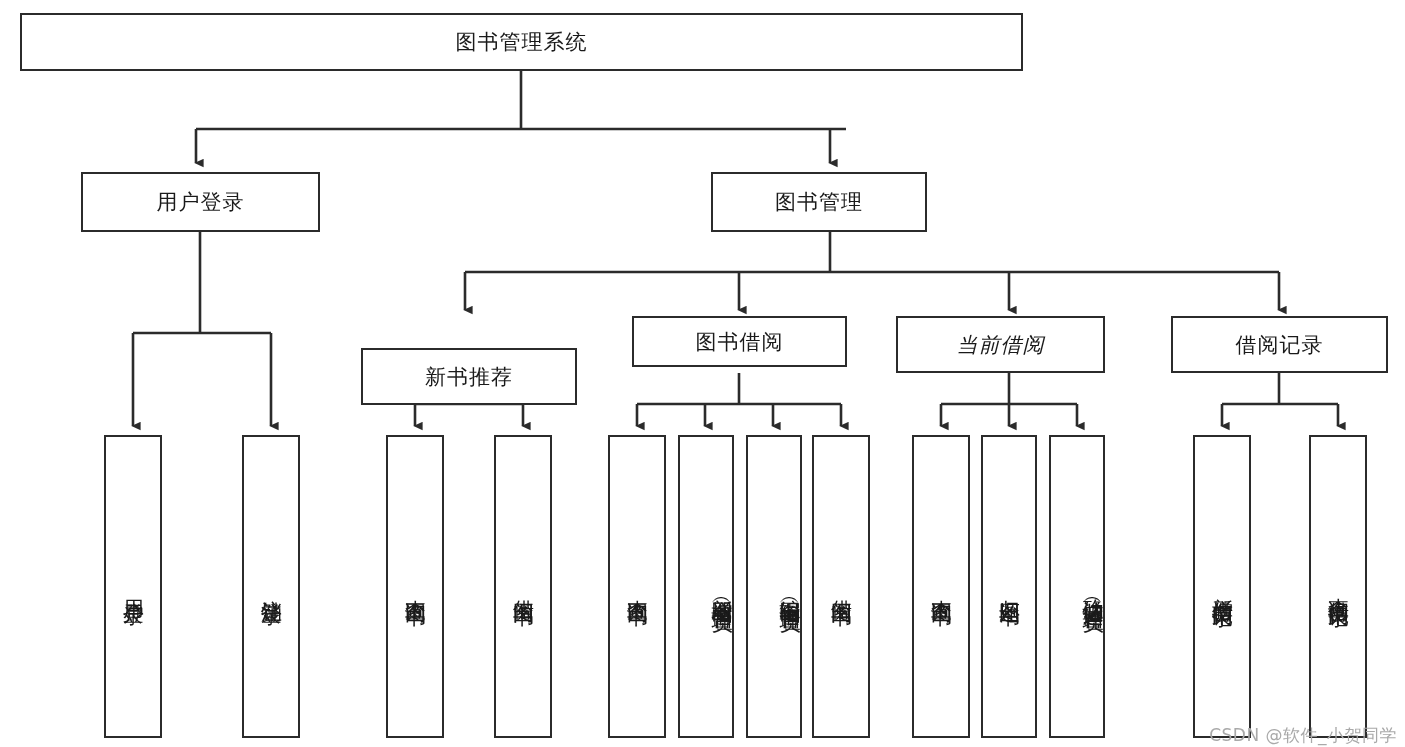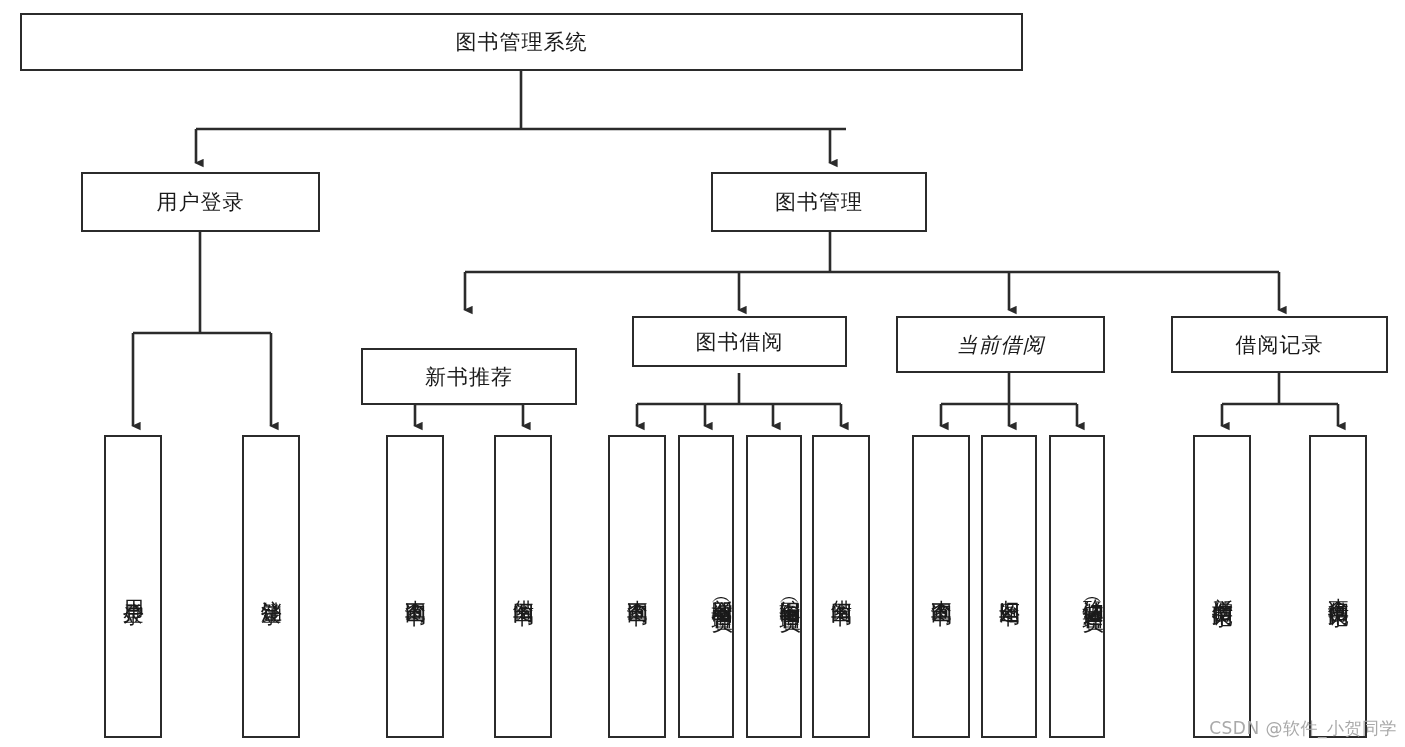--- a/index.html
+++ b/index.html
@@ -51,21 +51,21 @@
     align-items: flex-start;
     padding-top: 8px;
   }
   .node-label {
     display: block;
     pointer-events: none;
   }
   #watermark {
     position: absolute;
     right: 8px;
-    bottom: 7px;
+    bottom: 0;
     font-size: 17px;
     color: #a9a9a9;
     letter-spacing: 0.5px;
     white-space: nowrap;
     user-select: none;
   }
 </style>
 </head>
 <body>
 

